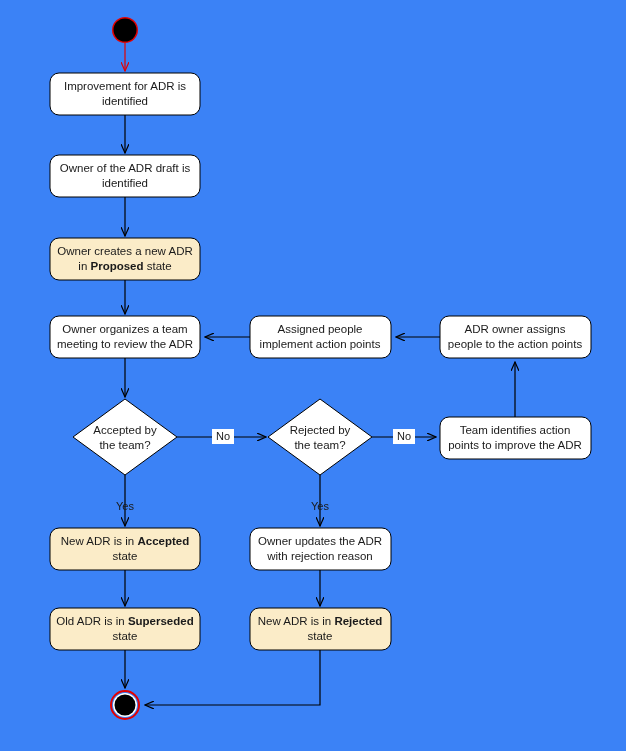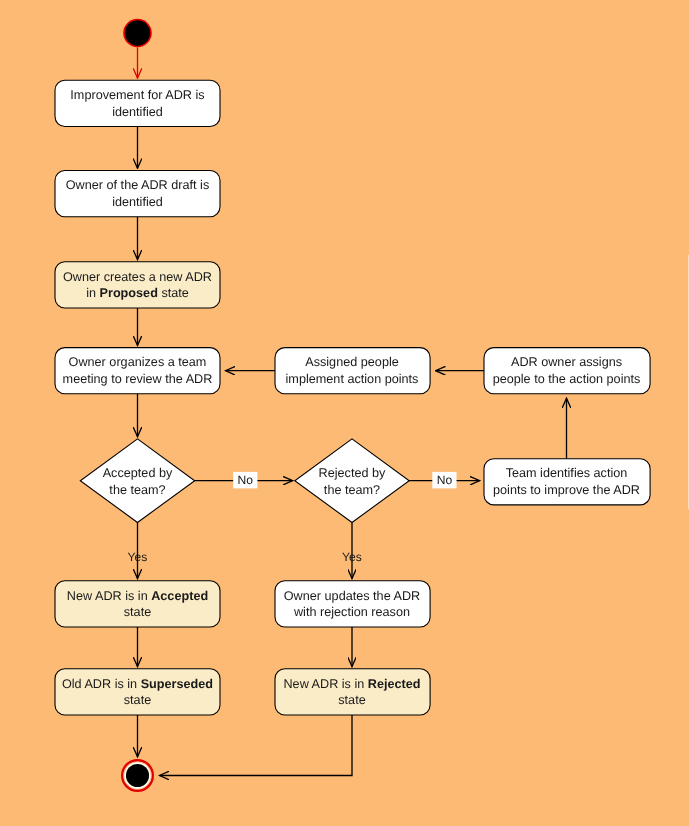--- a/index.html
+++ b/index.html
@@ -10,21 +10,21 @@
   body {
     width: 626px;
     height: 751px;
     font-family: "Liberation Sans", sans-serif;
     overflow: hidden;
   }
   #diagram-root {
     position: relative;
     width: 626px;
     height: 751px;
-    background: #fdba74;
+    background: #3b82f6;
   }
   svg#activity-diagram {
     display: block;
     width: 626px;
     height: 751px;
   }
   .node-box {
     stroke: #000000;
     stroke-width: 1;
   }

